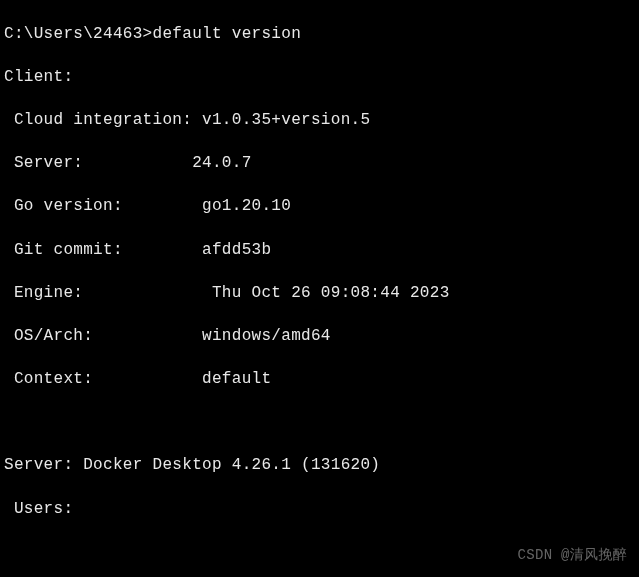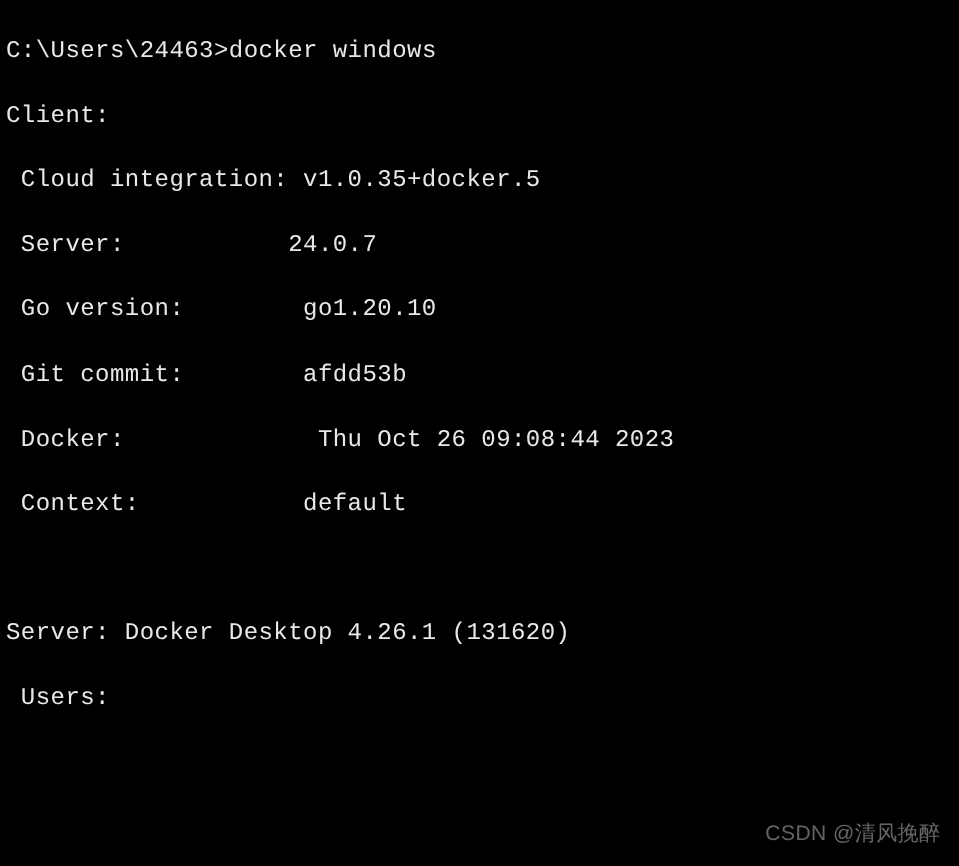--- a/index.html
+++ b/index.html
@@ -22,34 +22,35 @@
     }
     .line {
       display: block;
     }
     .watermark {
       position: absolute;
       bottom: 12px;
       right: 12px;
       color: rgba(200,200,200,0.5);
       font-size: 14px;
-      font-family: Liberation Sans, sans-serif;
+      font-family: Liberation Mono, monospace;
     }
   </style>
 </head>
 <body>
 
 <div class="terminal">
-<span class="line"><span>C:\Users\24463&gt;</span><span>docker windows</span></span>
+<span class="line"><span>C:\Users\24463&gt;</span><span>default version</span></span>
 <span class="line">Client:</span>
-<span class="line"><span> Cloud integration: </span><span>v1.0.35+docker.5</span></span>
+<span class="line"><span> Cloud integration: </span><span>v1.0.35+version.5</span></span>
 <span class="line"><span> Server:           </span><span>24.0.7</span></span>
 <span class="line"><span> Go version:        </span><span>go1.20.10</span></span>
 <span class="line"><span> Git commit:        </span><span>afdd53b</span></span>
-<span class="line"><span> Docker:             </span><span>Thu Oct 26 09:08:44 2023</span></span>
+<span class="line"><span> Engine:             </span><span>Thu Oct 26 09:08:44 2023</span></span>
+<span class="line"><span> OS/Arch:           </span><span>windows/amd64</span></span>
 <span class="line"><span> Context:           </span><span>default</span></span>
 <span class="line"> </span>
 <span class="line">Server: Docker Desktop 4.26.1 (131620)</span>
 <span class="line"> Users:</span>
 
 
 
 
 
 

